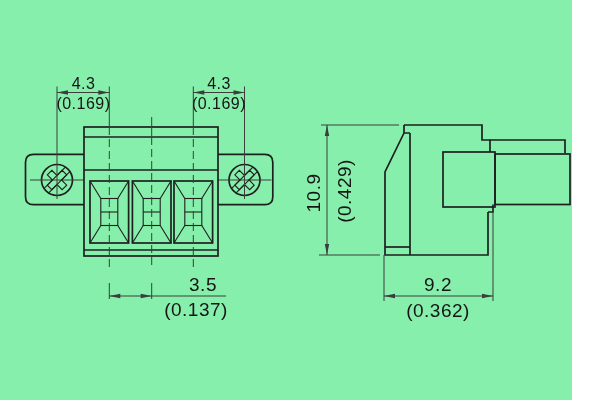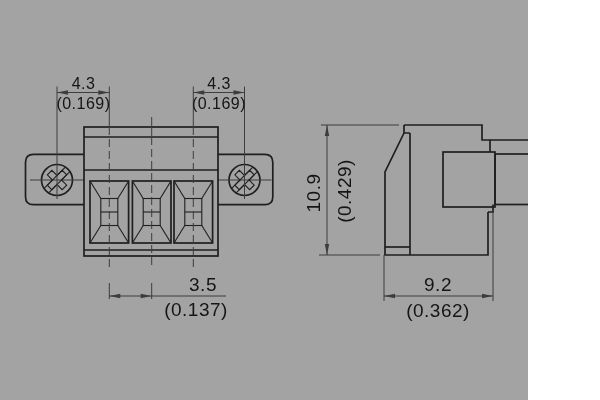--- a/index.html
+++ b/index.html
@@ -1,16 +1,16 @@
 <!DOCTYPE html>
 <html><head>
 <meta charset="utf-8">
 <style>
   html,body{margin:0;padding:0;background:#ffffff;}
-  .stage{width:528px;height:400px;background:#a3a3a3;position:relative;overflow:hidden;}
+  .stage{width:572px;height:400px;background:#86efac;position:relative;overflow:hidden;}
   svg{display:block;}
   .obj{stroke:#1f1f1f;stroke-width:1.7;fill:none;stroke-linecap:butt;stroke-linejoin:miter;}
   .objth{stroke:#1f1f1f;stroke-width:1.1;fill:none;}
   .dim{stroke:#3d3d3d;stroke-width:1;fill:none;}
   .dash{stroke:#3d3d3d;stroke-width:1;fill:none;stroke-dasharray:8 4;}
   .arr{fill:#3d3d3d;stroke:none;}
   text{fill:#151515;font-family:"Liberation Sans","DejaVu Sans",sans-serif;letter-spacing:0.5px;}
   .t16{font-size:16px;text-anchor:middle;}
   .t19{font-size:19px;text-anchor:middle;}
 </style>

